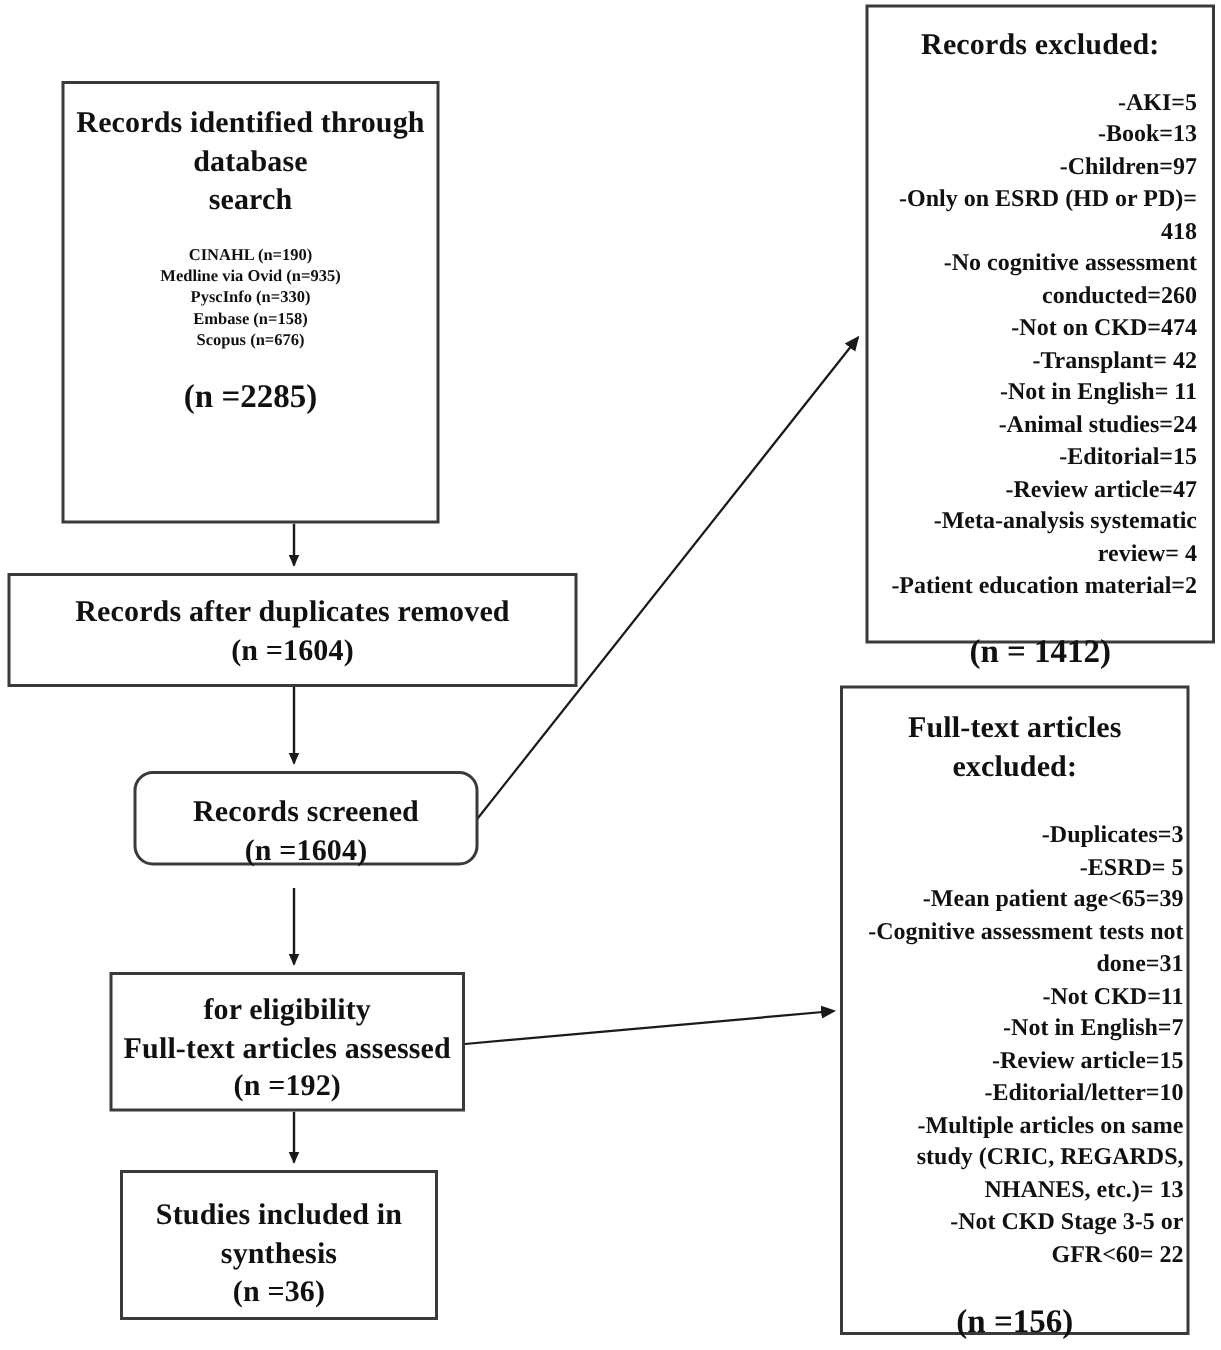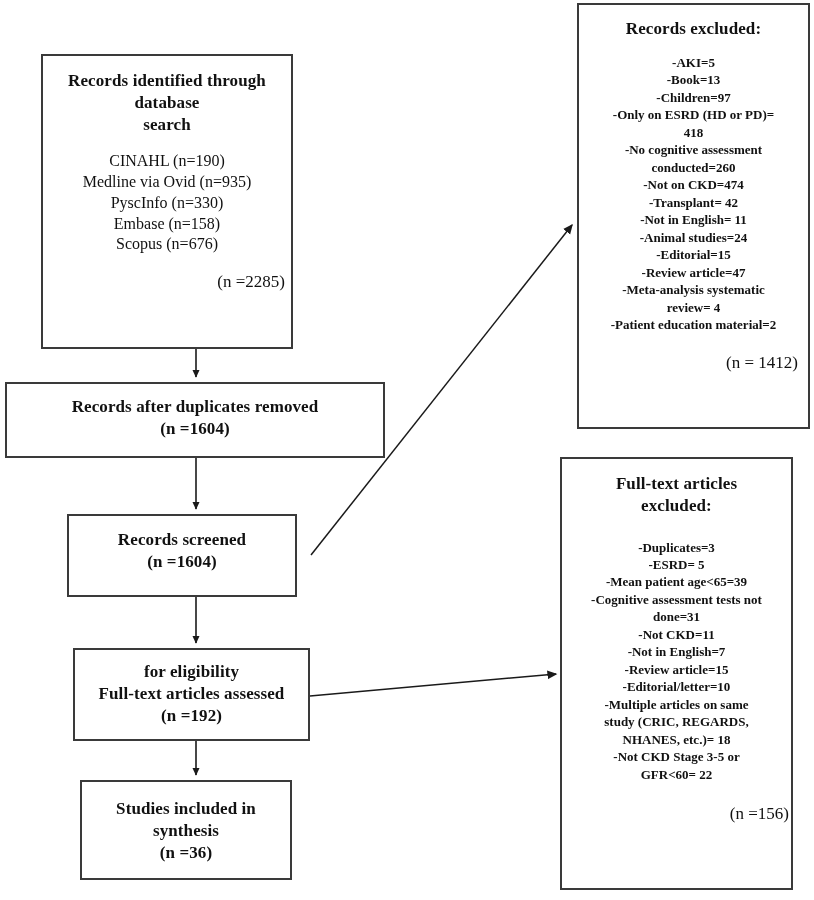--- a/index.html
+++ b/index.html
@@ -28,40 +28,40 @@
     position: absolute;
     left: 0;
     right: 0;
     box-sizing: border-box;
     padding: 0 6px;
   }
   .ctr { text-align: center; }
 
   .title-line {
     font-weight: bold;
-    font-size: 17px;
+    font-size: 20px;
     line-height: 1.28;
     letter-spacing: .1px;
   }
   .body-line {
-    font-weight: normal;
-    font-size: 16px;
+    font-weight: bold;
+    font-size: 11px;
     line-height: 1.30;
   }
   .list-line {
     font-weight: bold;
-    font-size: 13px;
+    font-size: 16px;
     line-height: 1.345;
-    text-align: center;
+    text-align: right;
   }
   .total-line {
-    font-weight: normal;
-    font-size: 17px;
+    font-weight: bold;
+    font-size: 22px;
     line-height: 1.3;
-    text-align: right;
+    text-align: center;
   }
 
   
   #wires {
     position: absolute;
     left: 0; top: 0;
     width: 814px;
     height: 900px;
     z-index: 1;
     pointer-events: none;
@@ -110,21 +110,21 @@
     </div>
   </div>
 
   <div class="box" style="left:5px; top:382px; width:380px; height:76px;padding-left:24px;">
     <div class="box-inner" style="top:12px;">
       <div class="title-line ctr">Records after duplicates removed</div>
       <div class="title-line ctr">(n =1604)</div>
     </div>
   </div>
 
-  <div class="box" style="left:67px; top:514px; width:230px; height:83px;">
+  <div class="box" style="left:89px; top:514px; width:230px; height:63px;border-radius:13px;">
     <div class="box-inner" style="top:13px;">
       <div class="title-line ctr">Records screened</div>
       <div class="title-line ctr">(n =1604)</div>
     </div>
   </div>
 
   <div class="box" style="left:73px; top:648px; width:237px; height:93px;">
     <div class="box-inner" style="top:11px;">
       <div class="title-line ctr">for eligibility</div>
       <div class="title-line ctr">Full-text articles assessed</div>
@@ -174,21 +174,21 @@
       <div class="list-line">-ESRD= 5</div>
       <div class="list-line">-Mean patient age&lt;65=39</div>
       <div class="list-line">-Cognitive assessment tests not</div>
       <div class="list-line">done=31</div>
       <div class="list-line">-Not CKD=11</div>
       <div class="list-line">-Not in English=7</div>
       <div class="list-line">-Review article=15</div>
       <div class="list-line">-Editorial/letter=10</div>
       <div class="list-line">-Multiple articles on same</div>
       <div class="list-line">study (CRIC, REGARDS,</div>
-      <div class="list-line">NHANES, etc.)= 18</div>
+      <div class="list-line">NHANES, etc.)= 13</div>
       <div class="list-line">-Not CKD Stage 3-5 or</div>
       <div class="list-line">GFR&lt;60= 22</div>
       <div style="height:20px;"></div>
       <div class="total-line">(n =156)</div>
     </div>
   </div>
 
 </div>
 
 </body></html>

